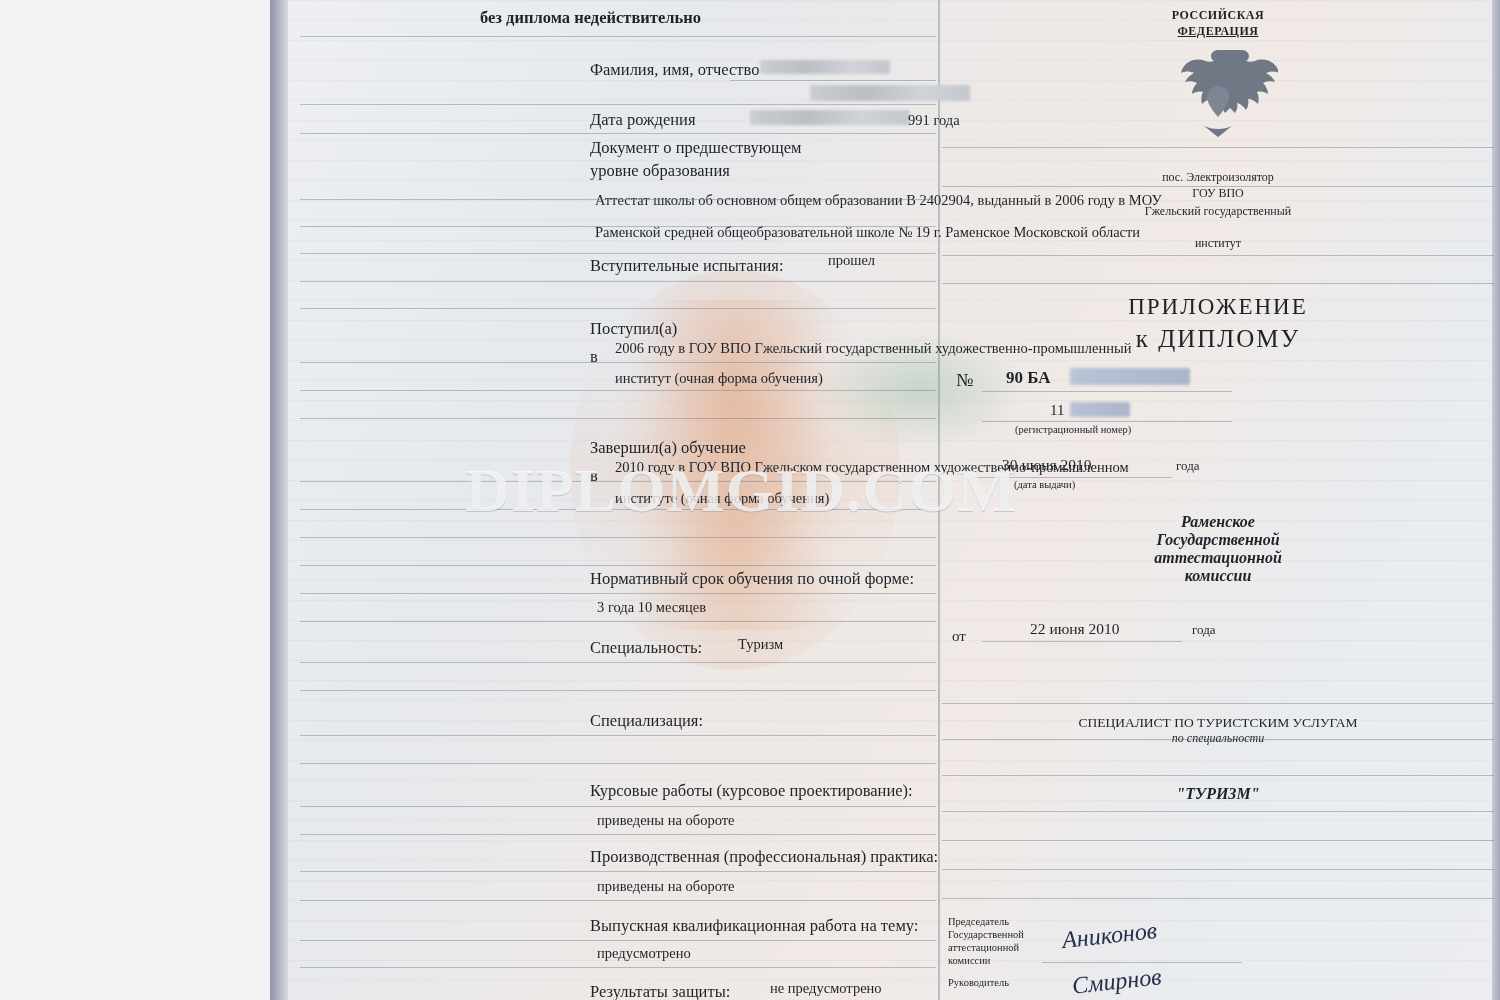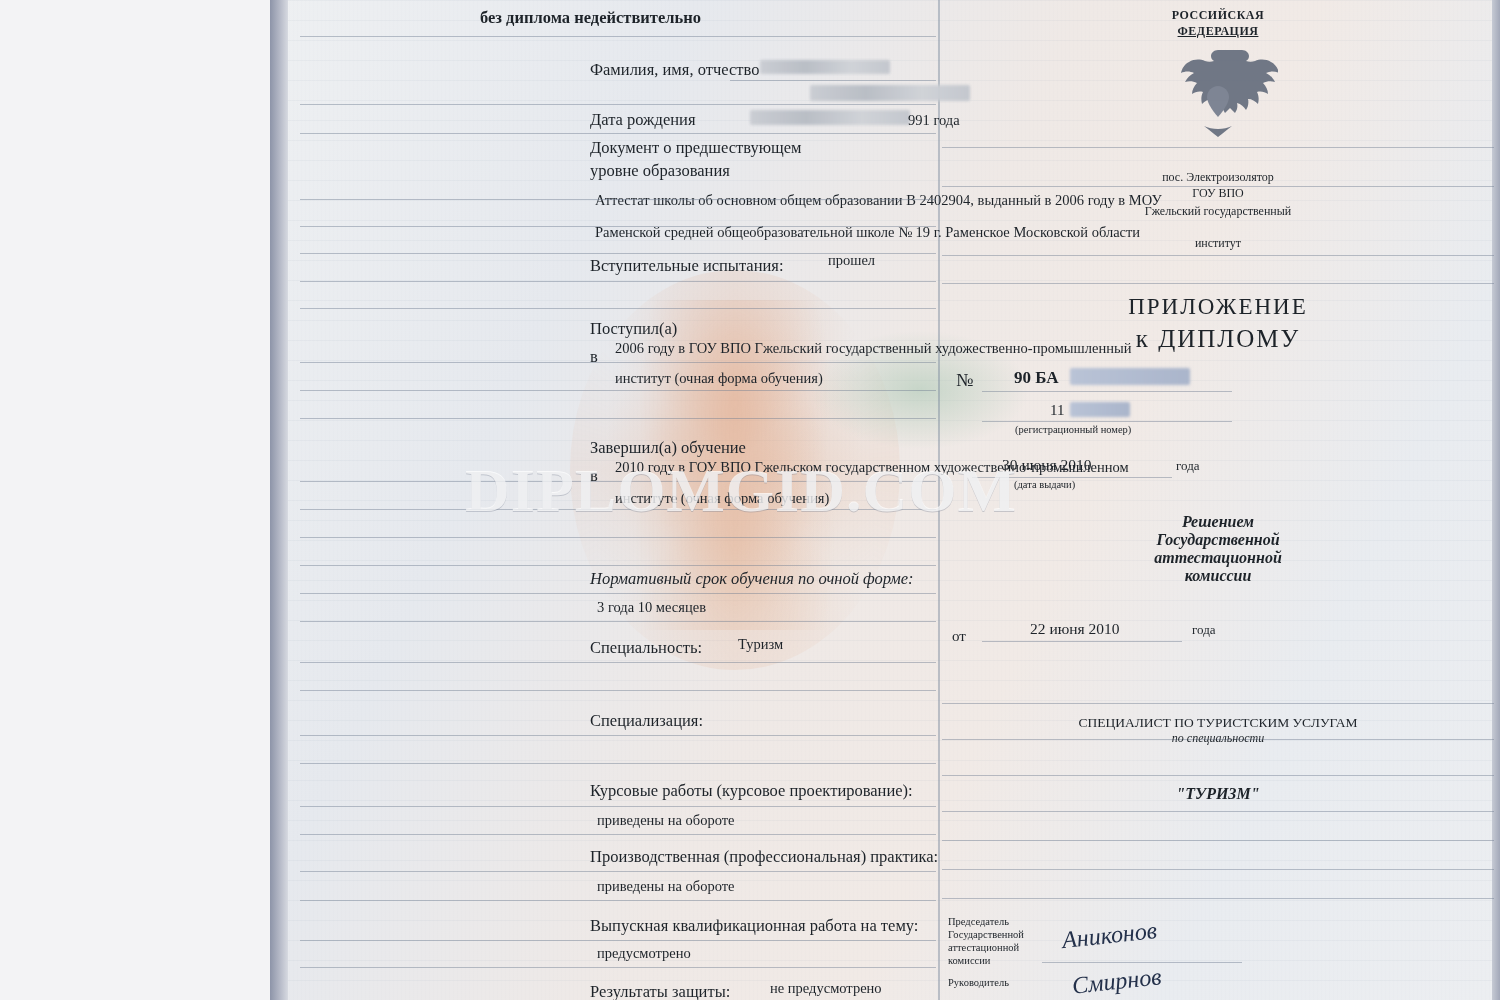--- a/index.html
+++ b/index.html
@@ -154,21 +154,21 @@
 
     <div class="t lbl" style="left:290px;top:438px;">Завершил(а) обучение</div>
     <div class="t lbl" style="left:290px;top:466px;">в</div>
     <div class="t val" style="left:315px;top:459px;">2010 году в ГОУ ВПО Гжельском государственном художественно-промышленном</div>
     <div class="rule" style="left:0;top:481px;width:636px;"></div>
     <div class="t val" style="left:315px;top:490px;">институте (очная форма обучения)</div>
     <div class="rule" style="left:0;top:509px;width:636px;"></div>
     <div class="rule" style="left:0;top:537px;width:636px;"></div>
     <div class="rule" style="left:0;top:565px;width:636px;"></div>
 
-    <div class="t lbl" style="left:290px;top:569px;font-style:italic;">Нормативный срок обучения по очной форме:</div>
+    <div class="t lbl" style="left:290px;top:569px;">Нормативный срок обучения по очной форме:</div>
     <div class="rule" style="left:0;top:593px;width:636px;"></div>
     <div class="t val" style="left:297px;top:599px;">3 года 10 месяцев</div>
     <div class="rule" style="left:0;top:621px;width:636px;"></div>
 
     <div class="t lbl" style="left:290px;top:638px;">Специальность:</div>
     <div class="t val" style="left:438px;top:636px;">Туризм</div>
     <div class="rule" style="left:0;top:662px;width:636px;"></div>
     <div class="rule" style="left:0;top:690px;width:636px;"></div>
 
     <div class="t lbl" style="left:290px;top:711px;">Специализация:</div>
@@ -215,35 +215,35 @@
     <div class="rcolbox t small" style="top:186px;">ГОУ ВПО</div>
     <div class="rcolbox t small" style="top:204px;">Гжельский государственный</div>
     <div class="rcolbox t small" style="top:236px;">институт</div>
     <div class="rule" style="left:0;top:255px;width:552px;"></div>
     <div class="rule" style="left:0;top:283px;width:552px;"></div>
 
     <div class="rcolbox t" style="top:294px;font-size:23px;letter-spacing:2px;">ПРИЛОЖЕНИЕ</div>
     <div class="rcolbox t" style="top:325px;font-size:25px;letter-spacing:2px;">к ДИПЛОМУ</div>
 
     <div class="t" style="left:14px;top:370px;font-size:18px;">№</div>
-    <div class="t" style="left:72px;top:368px;font-size:17px;font-weight:bold;">90 БА</div>
+    <div class="t" style="left:64px;top:368px;font-size:17px;font-weight:bold;">90 БА</div>
     <div class="numhl" style="left:128px;top:368px;width:120px;height:17px;"></div>
     <div class="rule" style="left:40px;top:391px;width:250px;"></div>
 
     <div class="t" style="left:108px;top:402px;font-size:15px;">11</div>
     <div class="numhl" style="left:128px;top:402px;width:60px;height:15px;"></div>
     <div class="rule" style="left:40px;top:421px;width:250px;"></div>
     <div class="t tiny" style="left:73px;top:424px;">(регистрационный номер)</div>
 
     <div class="t" style="left:60px;top:456px;font-size:15.5px;">30 июня 2010</div>
     <div class="t" style="left:234px;top:458px;font-size:13px;">года</div>
     <div class="rule" style="left:30px;top:477px;width:200px;"></div>
     <div class="t tiny" style="left:72px;top:479px;">(дата выдачи)</div>
 
-    <div class="rcolbox t it" style="top:513px;font-size:16px;font-weight:bold;">Решением</div>
+    <div class="rcolbox t it" style="top:513px;font-size:16px;font-weight:bold;">Раменское</div>
     <div class="rcolbox t it" style="top:531px;font-size:16px;font-weight:bold;">Государственной</div>
     <div class="rcolbox t it" style="top:549px;font-size:16px;font-weight:bold;">аттестационной</div>
     <div class="rcolbox t it" style="top:567px;font-size:16px;font-weight:bold;">комиссии</div>
 
     <div class="t" style="left:10px;top:628px;font-size:15px;">от</div>
     <div class="t" style="left:88px;top:620px;font-size:15.5px;">22 июня 2010</div>
     <div class="t" style="left:250px;top:622px;font-size:13px;">года</div>
     <div class="rule" style="left:40px;top:641px;width:200px;"></div>
 
     <div class="rule" style="left:0;top:703px;width:552px;"></div>

